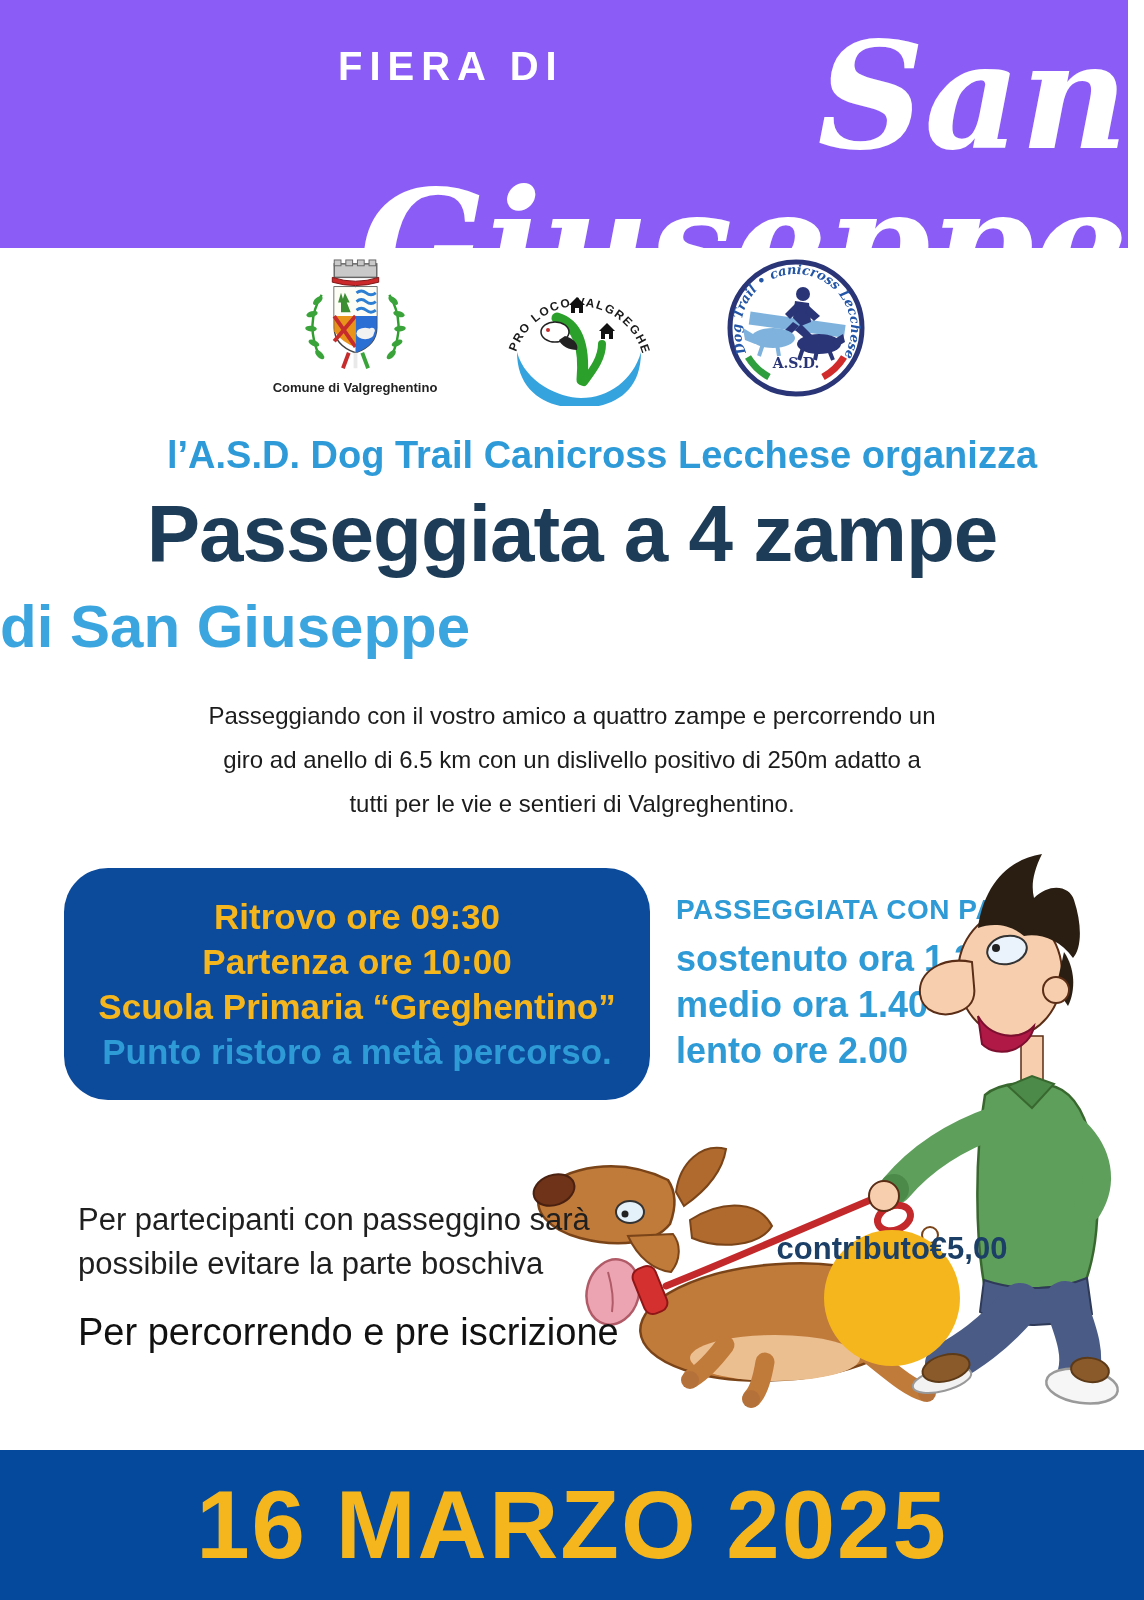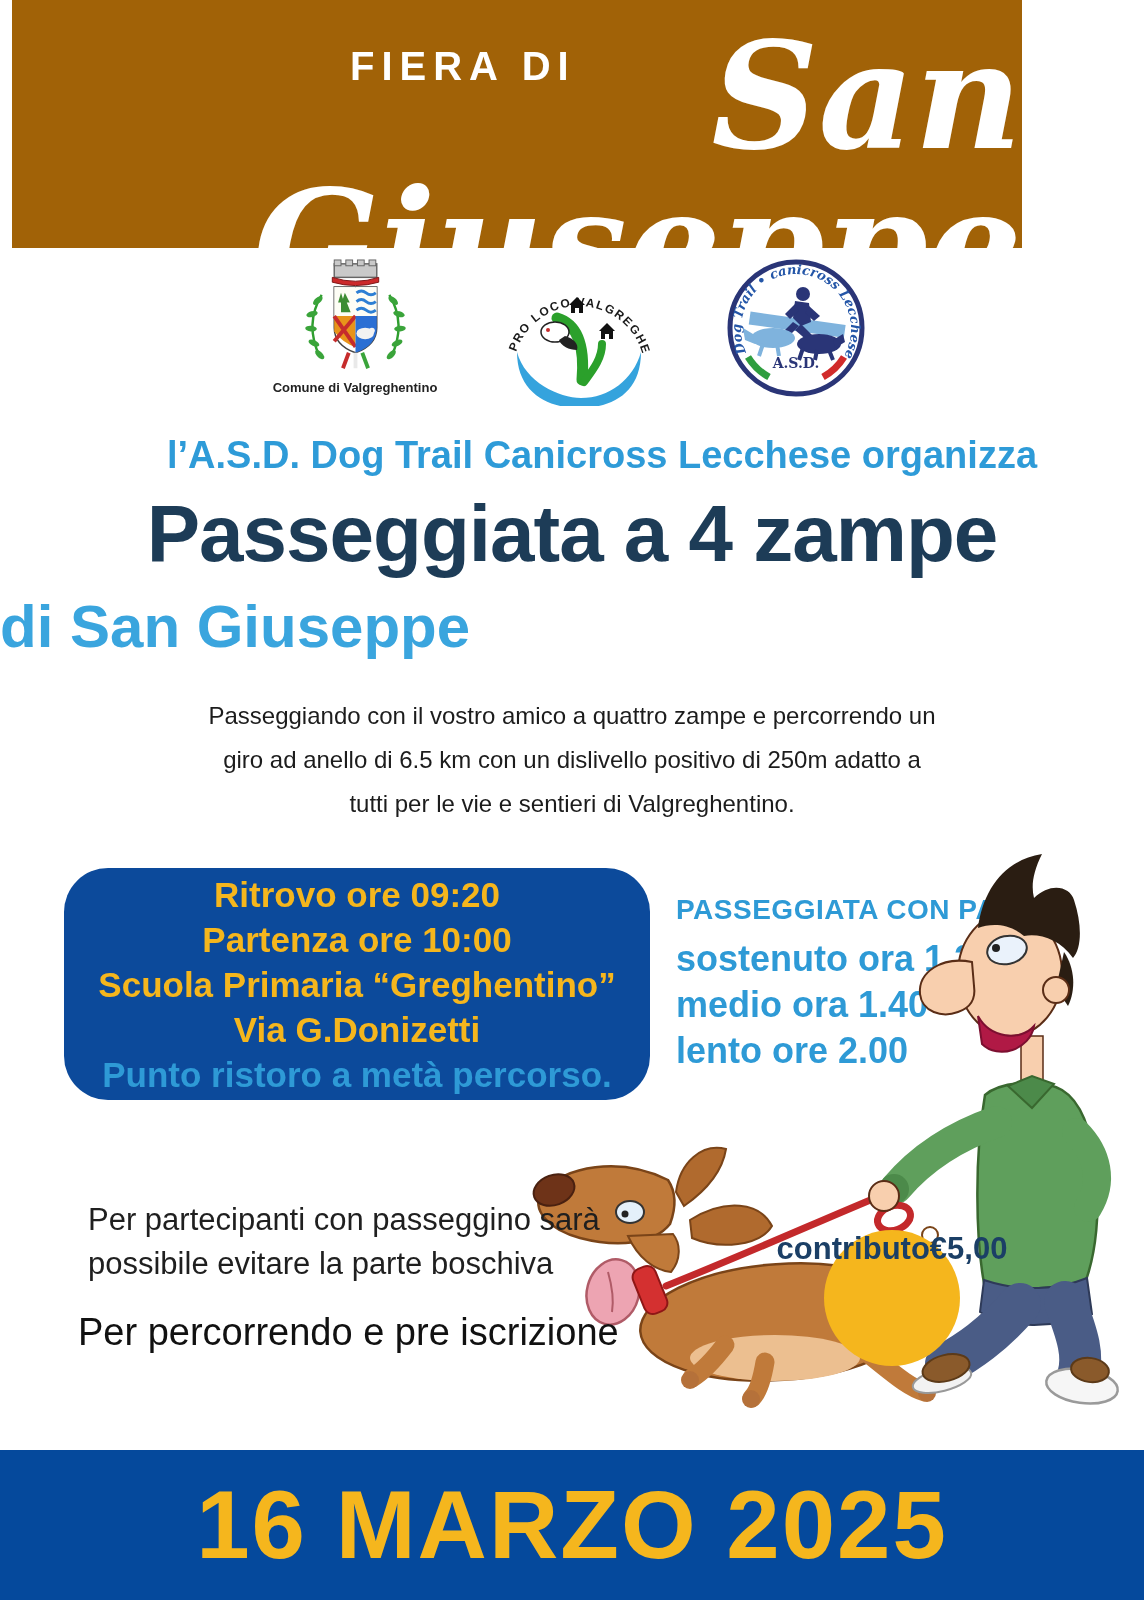--- a/index.html
+++ b/index.html
@@ -1,20 +1,20 @@
 <!DOCTYPE html>
 <html><head>
 <meta charset="utf-8">
 <style>
   html,body{margin:0;padding:0;background:#ffffff;}
   .poster{position:relative;width:1144px;height:1600px;background:#ffffff;overflow:hidden;
           font-family:"Liberation Sans",sans-serif;}
 
   
-  .hero{position:absolute;left:12px;top:0;width:1010px;height:248px;background:#a16207;}
+  .hero{position:absolute;left:0;top:0;width:1128px;height:248px;background:#8b5cf6;}
   .hero-kicker{position:absolute;left:338px;top:44px;color:#ffffff;font-size:40px;font-weight:700;
                letter-spacing:7px;}
   .hero-script{position:absolute;left:0;top:22px;width:100%;text-align:right;color:#ffffff;
                font-family:"DejaVu Serif",serif;font-style:italic;font-weight:700;font-size:148px;
                word-spacing:42px;line-height:1;}
 
   
   .logos{position:absolute;left:0;top:256px;width:1144px;display:flex;justify-content:center;
          align-items:flex-start;gap:62px;}
   .logo{margin:0;display:flex;flex-direction:column;align-items:center;}
@@ -45,21 +45,21 @@
   
   .illustration{position:absolute;left:480px;top:840px;width:664px;height:570px;}
 
   
   .contrib{position:absolute;left:824px;top:1230px;width:136px;height:136px;border-radius:50%;
            background:#f5b61d;display:flex;justify-content:center;
            text-align:center;z-index:5;}
   .contrib div{color:#1b3f66;font-size:31px;font-weight:700;line-height:38px;}
 
   
-  .stroller{position:absolute;left:88px;top:1198px;color:#1f1f1f;font-size:31px;line-height:44px;
+  .stroller{position:absolute;left:78px;top:1198px;color:#1f1f1f;font-size:31px;line-height:44px;
             font-weight:400;}
   .contact{position:absolute;left:78px;top:1306px;color:#111;font-size:38px;line-height:52px;
            font-weight:400;}
 
   
   .footer{position:absolute;left:0;top:1450px;width:1144px;height:150px;background:#05499c;
           display:flex;align-items:center;justify-content:center;}
   .footer-date{color:#f5b61d;font-size:96px;font-weight:700;letter-spacing:2px;}
 </style>
 </head>
@@ -193,24 +193,23 @@
   <div class="organizer">l’A.S.D. Dog Trail Canicross Lecchese organizza</div>
   <h1 class="main-title">Passeggiata a 4 zampe</h1>
   <h2 class="sub-title">di San Giuseppe</h2>
   <div class="desc">
     <div>Passeggiando con il vostro amico a quattro zampe e percorrendo un</div>
     <div>giro ad anello di 6.5 km con un dislivello positivo di 250m adatto a</div>
     <div>tutti per le vie e sentieri di Valgreghentino.</div>
   </div>
 
   <div class="info-box">
-    <div class="line">Ritrovo ore 09:20</div>
+    <div class="line">Ritrovo ore 09:30</div>
     <div class="line">Partenza ore 10:00</div>
     <div class="line">Scuola Primaria “Greghentino”</div>
-    <div class="line">Via G.Donizetti</div>
     <div class="note">Punto ristoro a metà percorso.</div>
   </div>
 
   <div class="pace">
     <div class="pace-heading">PASSEGGIATA CON PASSO</div>
     <div class="pace-item">sostenuto ora 1.20</div>
     <div class="pace-item">medio ora 1.40</div>
     <div class="pace-item">lento ore 2.00</div>
   </div>
 

